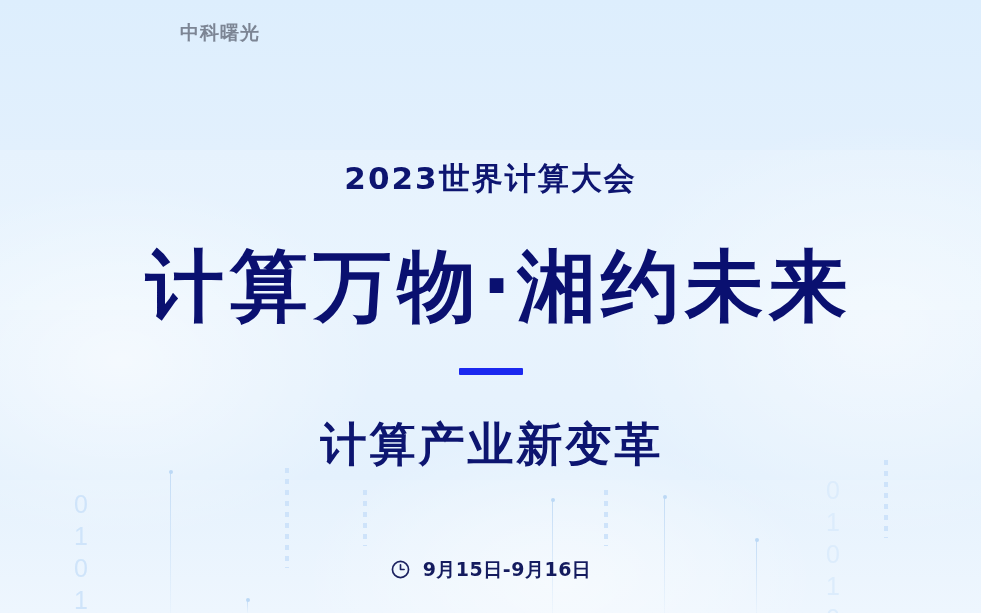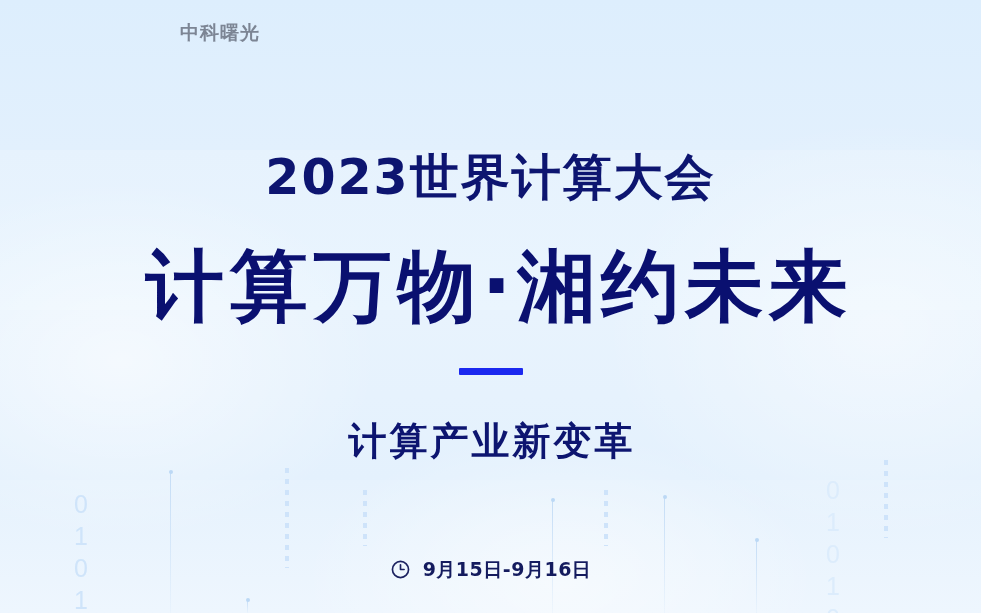--- a/index.html
+++ b/index.html
@@ -149,21 +149,21 @@
     position: absolute;
     left: 0;
     top: 0;
     width: 100%;
     text-align: center;
   }
   .event-name {
     position: absolute;
     left: 0; top: 150px;
     width: 100%;
-    font-size: 49px;
+    font-size: 31px;
     line-height: 56px;
     font-weight: 700;
     color: #0d1570;
     letter-spacing: 2px;
     font-family: "DejaVu Sans", "Liberation Sans", sans-serif;
   }
   .headline {
     position: absolute;
     left: 6px; top: 238px;
     width: 100%;
@@ -187,27 +187,27 @@
   .divider {
     width: 64px;
     height: 7px;
     background: #1b28ef;
     border-radius: 1px;
   }
   .subtitle {
     position: absolute;
     left: 0; top: 413px;
     width: 100%;
-    font-size: 38px;
+    font-size: 46px;
     line-height: 62px;
     font-weight: 700;
     color: #0d1570;
     letter-spacing: 3px;
     text-indent: 3px;
-    font-family: Liberation Mono, monospace;
+    font-family: Liberation Sans, sans-serif;
   }
 
   
   .meta-row {
     position: absolute;
     left: 0;
     top: 558px;
     width: 100%;
     display: flex;
     justify-content: center;

